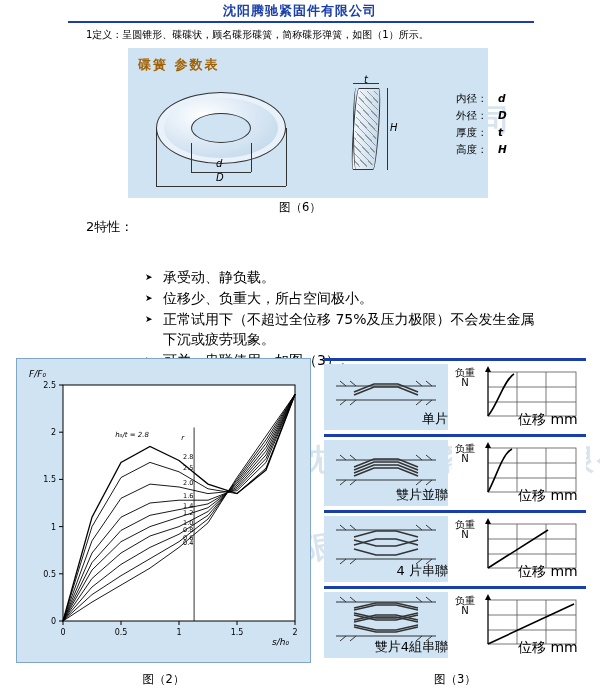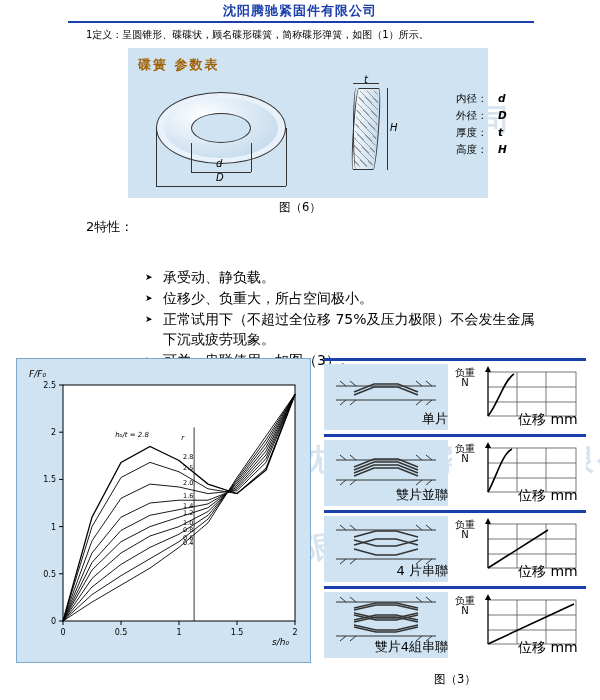--- a/index.html
+++ b/index.html
@@ -265,20 +265,21 @@
         <path d="M46.0 262.0 L75.0 228.0 L104.0 205.4 L133.0 188.4 L162.0 175.2 L191.0 156.3 L220.0 122.3 L249.0 84.5 L278.0 35.4 " fill="none" stroke="#000" stroke-width="0.9"></path>
         <text x="166" y="173.152" font-size="6.5" fill="#000" font-family="&quot;DejaVu Sans&quot;, sans-serif">0.8</text>
         <path d="M46.0 262.0 L75.0 235.6 L104.0 216.7 L133.0 199.7 L162.0 182.7 L191.0 160.0 L220.0 120.4 L249.0 80.8 L278.0 35.4 " fill="none" stroke="#000" stroke-width="0.9"></path>
         <text x="166" y="180.704" font-size="6.5" fill="#000" font-family="&quot;DejaVu Sans&quot;, sans-serif">0.6</text>
         <path d="M46.0 262.0 L75.0 243.1 L104.0 226.1 L133.0 209.1 L162.0 188.4 L191.0 163.8 L220.0 118.5 L249.0 77.0 L278.0 35.4 " fill="none" stroke="#000" stroke-width="0.9"></path>
         <text x="166" y="186.368" font-size="6.5" fill="#000" font-family="&quot;DejaVu Sans&quot;, sans-serif">0.4</text>
         <text x="98.2" y="77.91999999999999" font-size="7" fill="#000" font-style="italic" font-family="&quot;DejaVu Sans&quot;, sans-serif">h₀/t = 2.8</text>
         <text x="164.32" y="80.75200000000001" font-size="7" fill="#000" font-style="italic" font-family="&quot;DejaVu Sans&quot;, sans-serif">r</text>
       </svg>
   </div>
+  <div class="fig2-cap">图（2）</div>
 
   <div class="fig3">
 
     <div class="f3row">
       <div class="f3bar"></div>
       <div class="f3left">
         <svg width="124" height="50" viewBox="0 0 124 50">
           <line x1="12" y1="22" x2="112" y2="22" stroke="#333" stroke-width="1"></line>
           <path d="M30 28 L50 20 L74 20 L94 28" fill="none" stroke="#333" stroke-width="1.6"></path>
           <path d="M30 31 L50 23 L74 23 L94 31" fill="none" stroke="#333" stroke-width="1.6"></path>

